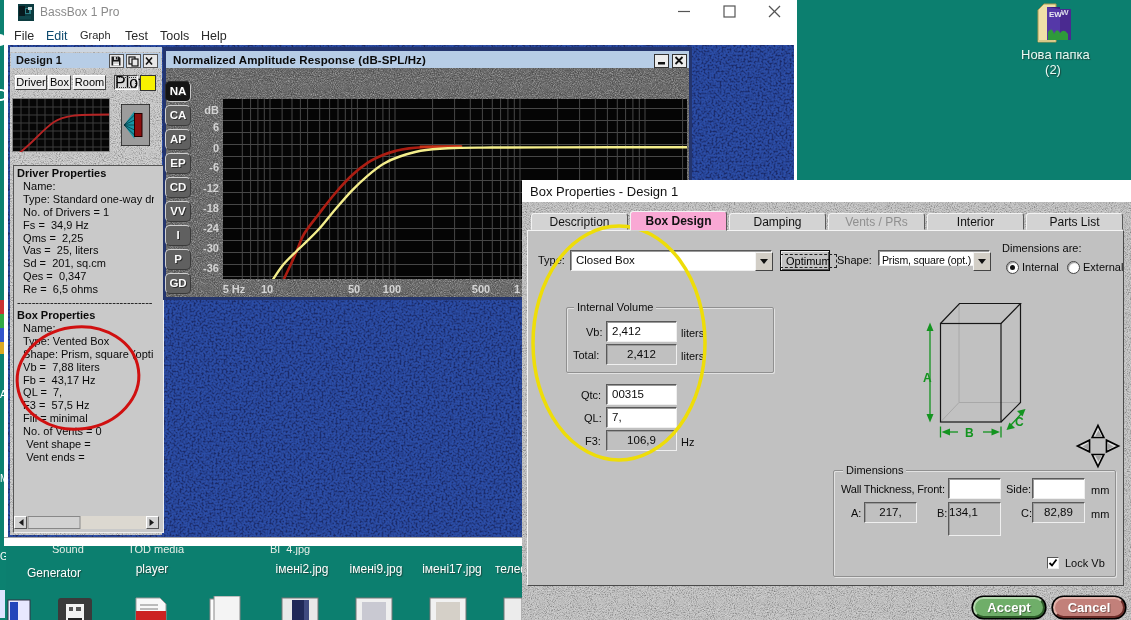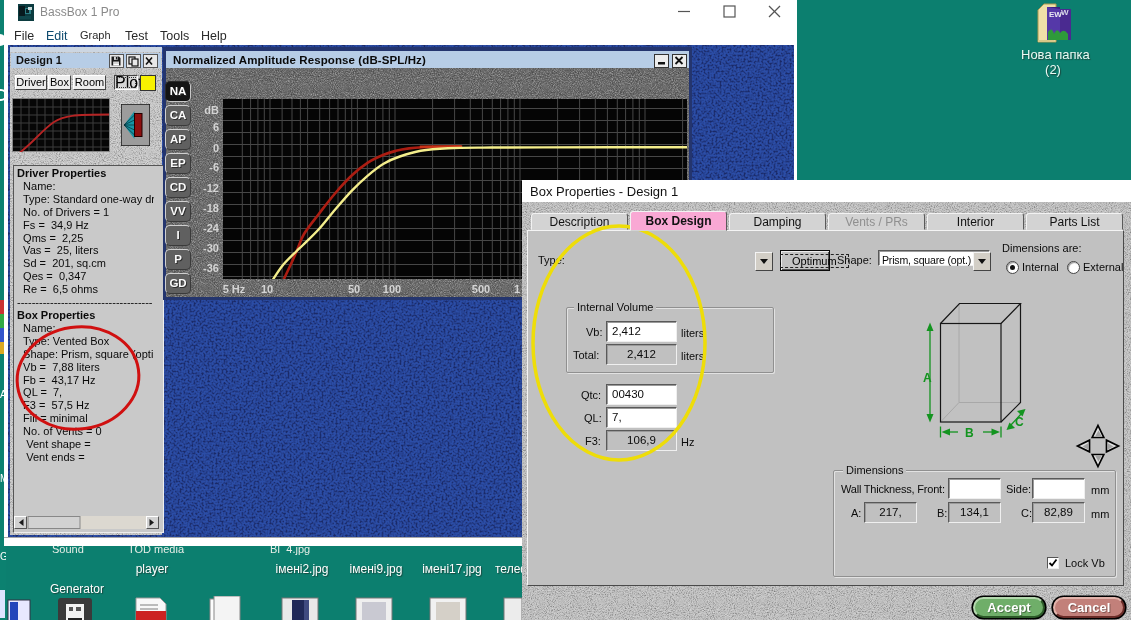--- a/index.html
+++ b/index.html
@@ -65,21 +65,21 @@
   <path d="M18 32 Q22 26 24 34 Q27 27 30 33 Q34 28 38 34 L38 40 L18 40 Z" fill="#2e9a3a"></path>
   <path d="M8 42 L26 42 L24 40 L8 40 Z" fill="#d8c888"></path>
  </svg>
  <div class="txt" style="left:1021px;top:47px;width:64px;text-align:center;font-size:13px;color:#eafaf4;text-shadow:1px 1px 1px #1a4a40">Нова папка</div>
  <div class="txt" style="left:1021px;top:62px;width:64px;text-align:center;font-size:13px;color:#eafaf4;text-shadow:1px 1px 1px #1a4a40">(2)</div>
 
  <div class="txt" style="left:52px;top:543px;font-size:11px;color:#e8efe8">Sound</div>
  <div class="txt" style="left:128px;top:543px;font-size:11px;color:#e8efe8">TOD media</div>
  <div class="txt" style="left:270px;top:543px;font-size:11px;color:#e8efe8">ВГ 4.jpg</div>
 
- <div class="txt" style="left:27px;top:582px;width:100px;text-align:center;font-size:12px;color:#fff;text-shadow:1px 1px 1px #1a4a40">Generator</div>
+ <div class="txt" style="left:27px;top:566px;width:100px;text-align:left;font-size:12px;color:#fff;text-shadow:1px 1px 1px #1a4a40">Generator</div>
  <div class="txt" style="left:102px;top:562px;width:100px;text-align:center;font-size:12px;color:#fff;text-shadow:1px 1px 1px #1a4a40">player</div>
  <div class="txt" style="left:252px;top:562px;width:100px;text-align:center;font-size:12px;color:#fff;text-shadow:1px 1px 1px #1a4a40">імені2.jpg</div>
  <div class="txt" style="left:326px;top:562px;width:100px;text-align:center;font-size:12px;color:#fff;text-shadow:1px 1px 1px #1a4a40">імені9.jpg</div>
  <div class="txt" style="left:402px;top:562px;width:100px;text-align:center;font-size:12px;color:#fff;text-shadow:1px 1px 1px #1a4a40">імені17.jpg</div>
  <div class="txt" style="left:495px;top:562px;font-size:12px;color:#fff;text-shadow:1px 1px 1px #1a4a40">телеф</div>
 
  <svg class="abs" style="left:0;top:596px" width="522" height="24" viewBox="0 0 522 24">
 
   <rect x="8" y="4" width="22" height="30" fill="#e8e8ff" stroke="#334" stroke-width="1"></rect>
   <rect x="10" y="6" width="8" height="26" fill="#2244bb"></rect>
@@ -368,22 +368,23 @@
  <div class="abs" style="left:5px;top:50px;width:597px;height:356px;border:1px solid;border-color:#f4f4f4 #4a4a4a #4a4a4a #f4f4f4;box-sizing:border-box"></div>
 
  <div class="tab" style="left:9px;width:97px">Description</div>
  <div class="tab taba" style="left:108px;width:97px"><b>Box Design</b></div>
  <div class="tab" style="left:207px;width:97px">Damping</div>
  <div class="tab tabd" style="left:306px;width:97px">Vents / PRs</div>
  <div class="tab" style="left:405px;width:97px">Interior</div>
  <div class="tab" style="left:504px;width:97px">Parts List</div>
 
  <div class="lab" style="left:16px;top:74px">Type:</div>
+ <div class="field" style="left:48px;top:70px;width:202px;height:21px">Closed Box</div>
  <div class="cbar" style="left:233px;top:72px"></div>
- <div class="abs" style="left:258px;top:70px;width:50px;height:21px;background:#c3c3c3;border:1px solid;border-color:#0a0a0a;box-shadow:inset 1px 1px 0 #ededed,inset -1px -1px 0 #555;font-size:11px;text-align:center;line-height:20px;box-sizing:border-box"><span style="outline:1px dashed #222;padding:0 11px">Optimum</span></div>
+ <div class="abs" style="left:258px;top:70px;width:50px;height:21px;background:#c3c3c3;border:1px solid;border-color:#0a0a0a;box-shadow:inset 1px 1px 0 #ededed,inset -1px -1px 0 #555;font-size:11px;text-align:center;line-height:20px;box-sizing:border-box"><span style="outline:1px dashed #222;padding:0 5px">Optimum</span></div>
  <div class="lab" style="left:315px;top:74px">Shape:</div>
  <div class="field" style="left:356px;top:70px;width:112px;height:16px;font-size:10.6px;letter-spacing:-0.2px;padding-left:3px">Prism, square (opt.)</div>
  <div class="cbar" style="left:451px;top:72px"></div>
  <div class="lab" style="left:480px;top:62px">Dimensions are:</div>
  <div class="radio" style="left:484px;top:81px">
       <span class="rdot"></span>
     </div>
  <div class="lab" style="left:500px;top:81px">Internal</div>
  <div class="radio" style="left:545px;top:81px"></div>
  <div class="lab" style="left:561px;top:81px">External</div>
@@ -391,21 +392,21 @@
  <div class="grp" style="left:44px;top:127px;width:208px;height:66px"></div>
  <div class="lab" style="left:52px;top:121px;background:#c1c1c1;padding:0 3px">Internal Volume</div>
  <div class="lab" style="left:64px;top:146px">Vb:</div>
  <div class="field" style="left:84px;top:141px;width:71px;height:21px">2,412</div>
  <div class="lab" style="left:159px;top:147px">liters</div>
  <div class="lab" style="left:51px;top:169px">Total:</div>
  <div class="field fgray" style="left:84px;top:164px;width:71px;height:21px;text-align:center">2,412</div>
  <div class="lab" style="left:159px;top:170px">liters</div>
 
  <div class="lab" style="left:59px;top:209px">Qtc:</div>
- <div class="field" style="left:84px;top:204px;width:71px;height:21px">00430</div>
+ <div class="field" style="left:84px;top:204px;width:71px;height:21px">00315</div>
  <div class="lab" style="left:62px;top:232px">QL:</div>
  <div class="field" style="left:84px;top:227px;width:71px;height:21px">7,</div>
  <div class="lab" style="left:63px;top:255px">F3:</div>
  <div class="field fgray" style="left:84px;top:250px;width:71px;height:21px;text-align:center">106,9</div>
  <div class="lab" style="left:159px;top:256px">Hz</div>
 
  <svg class="abs" style="left:390px;top:110px" width="212" height="180" viewBox="0 0 212 180">
   <g fill="none" stroke="#a8a8a8" stroke-width="1">
    <path d="M47 13.5 L47 112.5 M47 112.5 L108 112.5 M28.5 132 L47 112.5"></path>
   </g>
@@ -450,21 +451,21 @@
  <div class="grp" style="left:311px;top:290px;width:283px;height:107px"></div>
  <div class="lab" style="left:321px;top:284px;background:#c1c1c1;padding:0 3px">Dimensions</div>
  <div class="lab" style="left:319px;top:303px;font-size:11px;letter-spacing:-0.2px">Wall Thickness, Front:</div>
  <div class="field" style="left:426px;top:298px;width:53px;height:21px"></div>
  <div class="lab" style="left:484px;top:303px;font-size:11px">Side:</div>
  <div class="field" style="left:510px;top:298px;width:53px;height:21px"></div>
  <div class="lab" style="left:569px;top:304px">mm</div>
  <div class="lab" style="left:329px;top:327px">A:</div>
  <div class="field fgray" style="left:342px;top:322px;width:53px;height:21px;text-align:center">217,</div>
  <div class="lab" style="left:415px;top:327px">B:</div>
- <div class="field fgray" style="left:426px;top:322px;width:53px;height:21px;text-align:center">134,1</div>
+ <div class="field fgray" style="left:426px;top:322px;width:53px;height:34px;">134,1</div>
  <div class="lab" style="left:499px;top:327px">C:</div>
  <div class="field fgray" style="left:510px;top:322px;width:53px;height:21px;text-align:center">82,89</div>
  <div class="lab" style="left:569px;top:328px">mm</div>
 
  <div class="abs" style="left:525px;top:377px;width:12px;height:12px;background:#fff;border:1px solid;border-color:#555 #eee #eee #555;box-sizing:border-box"></div>
  <svg class="abs" style="left:525px;top:377px" width="12" height="12" viewBox="0 0 12 12">
       <path d="M2.5 6 L5 8.5 L9.5 2.5" fill="none" stroke="#000" stroke-width="1.8"></path>
     </svg>
  <div class="lab" style="left:543px;top:377px">Lock Vb</div>
 

